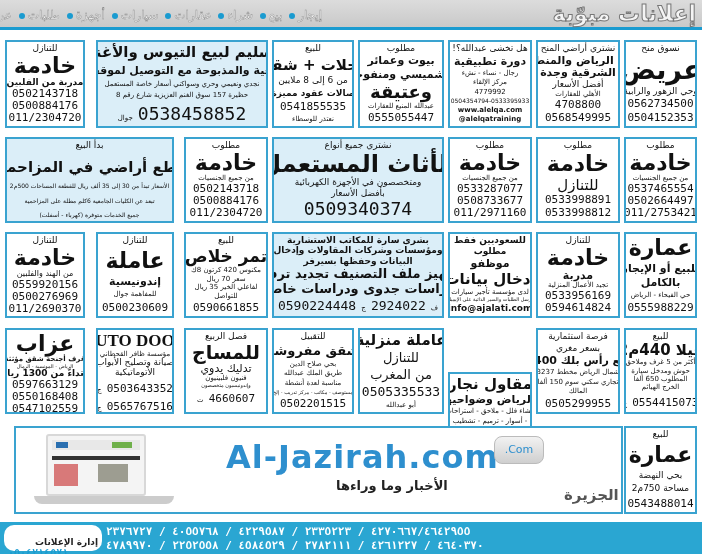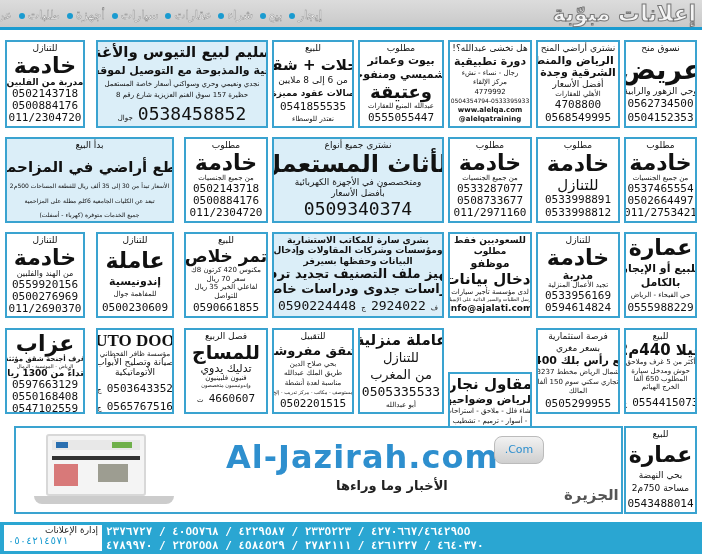--- a/index.html
+++ b/index.html
@@ -39,21 +39,21 @@
   .ph-lg { font-family: "DejaVu Sans Mono", monospace; font-size: 16px; direction: ltr; }
   .ph-md { font-family: "DejaVu Sans Mono", monospace; font-size: 11px; direction: ltr; }
   .auto { font-family: "Liberation Serif", serif; font-size: 17px; font-weight: bold; direction: ltr; }
 
   .footer {
     position: absolute; left: 0; top: 522px; width: 702px; height: 32px;
     background: #2aa6d2; color: #fff;
   }
   .footer .left-box {
     position: absolute; left: 4px; top: 3px; width: 98px; height: 26px; background: #fff; color: #222;
-    font-size: 9px; font-weight: normal; text-align: right; padding: 0 4px;
+    font-size: 9px; font-weight: bold; text-align: right; padding: 12px 4px; border-radius: 10px;
   }
   .footer .left-box .ph2 { font-family: "DejaVu Sans Mono", monospace; font-size: 10px; color: #1a9bd0; direction: ltr; text-align: left; }
   .footer .nums { position: absolute; left: 106px; width: 490px; font-family: "DejaVu Sans Mono", monospace; font-size: 11px; font-weight: bold; direction: ltr; white-space: nowrap; letter-spacing: 0.5px; }
   .footer .n1 { top: 3px; }
   .footer .n2 { top: 17px; }
   .footer .right-box {
     position: absolute; right: 4px; top: 3px; width: 86px; height: 26px; background: #fff; color: #111;
     font-size: 10px; font-weight: bold; text-align: center; line-height: 12px; padding-top: 1px;
   }
   .footer .right-box .hand { display: inline-block; width: 14px; height: 7px; background: #1a6fc4; vertical-align: middle; margin-left: 3px; }

